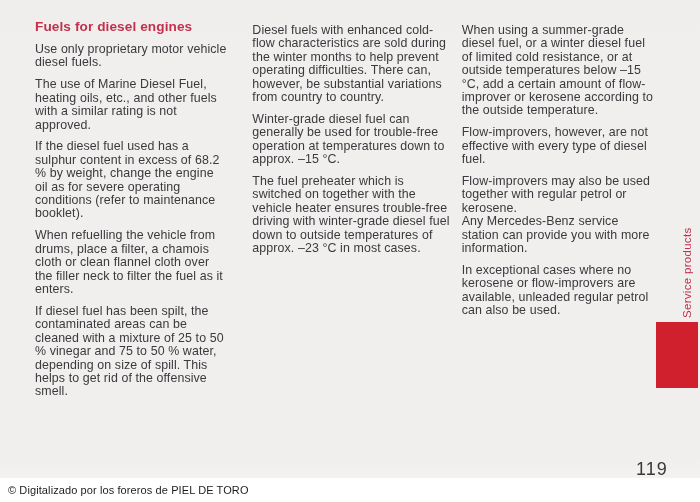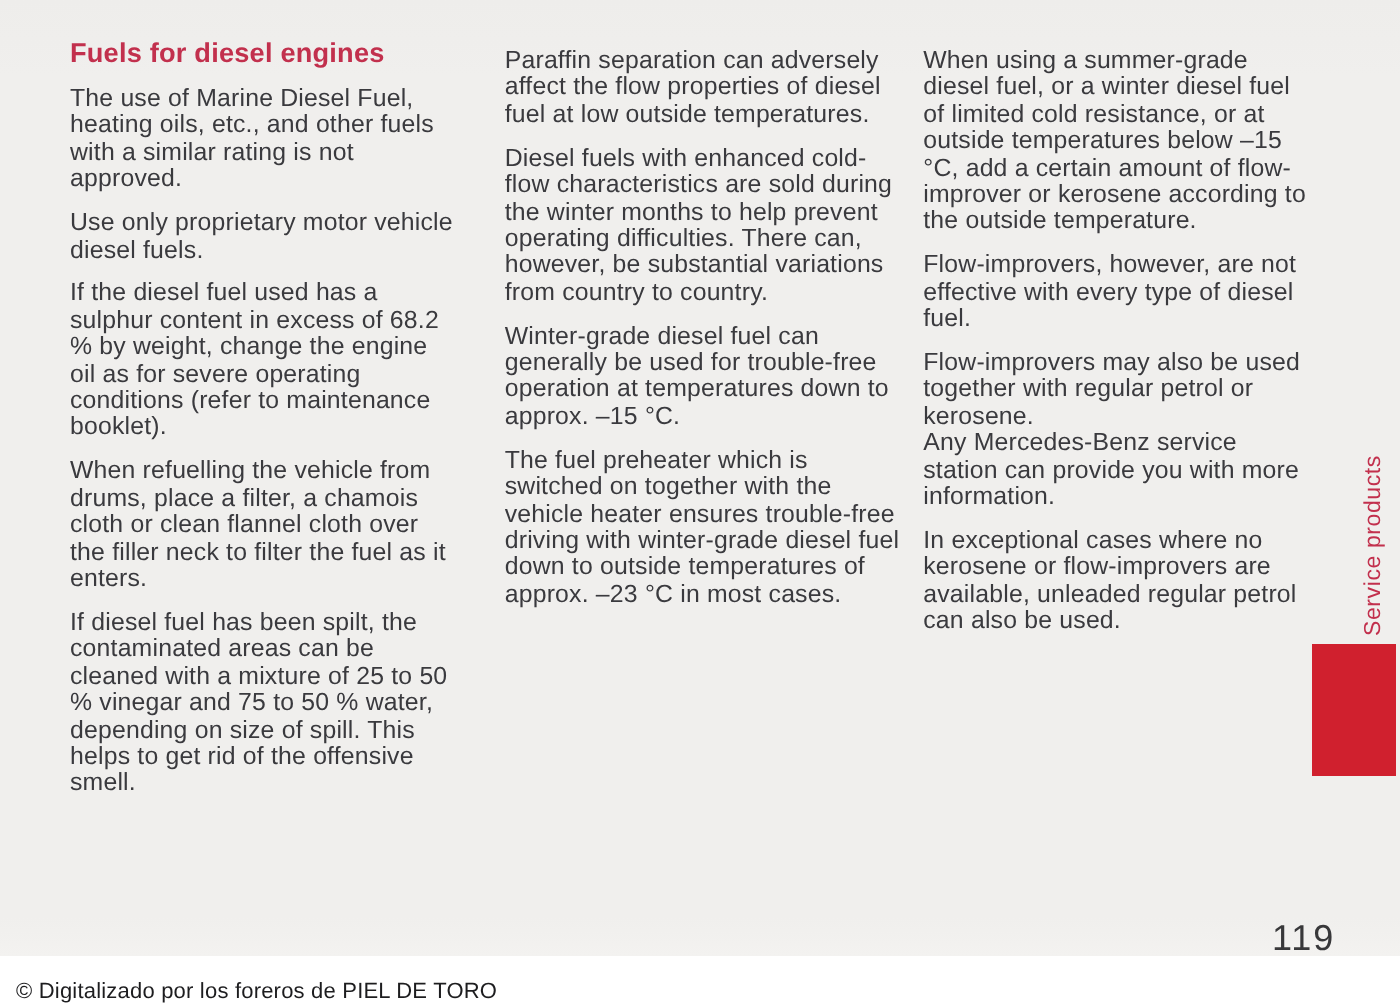--- a/index.html
+++ b/index.html
@@ -42,44 +42,43 @@
   .red-tab{
     position:absolute;right:2px;top:322px;width:42px;height:66px;
     background:var(--tab-red);
   }
   .page-number{
     position:absolute;left:636px;top:459px;
     color:#38383a;font-size:18px;letter-spacing:1px;
   }
   .footer{
     position:absolute;left:0;bottom:0;width:700px;height:24px;
-    background:var(--footer-bg);display:flex;align-items:flex-end;
+    background:var(--footer-bg);display:flex;align-items:center;
   }
   .footer-text{
     margin-left:8px;color:#1d1d1f;font-size:11px;letter-spacing:0.1px;
   }
 </style>
 </head>
 <body>
 
 <div class="sheet">
 
   <div class="columns">
 
     <div class="col col-1">
       <h1 class="heading">Fuels for diesel engines</h1>
+      <p>Use only proprietary motor vehicle diesel fuels.</p>
       <p>The use of Marine Diesel Fuel, heating oils, etc., and other fuels with a similar rating is not approved.</p>
-      <p>Use only proprietary motor vehicle diesel fuels.</p>
       <p>If the diesel fuel used has a sulphur content in excess of 68.2 % by weight, change the engine oil as for severe operating conditions (refer to maintenance booklet).</p>
       <p>When refuelling the vehicle from drums, place a filter, a chamois cloth or clean flannel cloth over the filler neck to filter the fuel as it enters.</p>
       <p>If diesel fuel has been spilt, the contaminated areas can be cleaned with a mixture of 25 to 50 % vinegar and 75 to 50 % water, depending on size of spill. This helps to get rid of the offensive smell.</p>
     </div>
 
     <div class="col col-2">
-      <p>Paraffin separation can adversely affect the flow properties of diesel fuel at low outside temperatures.</p>
       <p>Diesel fuels with enhanced cold-flow characteristics are sold during the winter months to help prevent operating difficulties. There can, however, be substantial variations from country to country.</p>
       <p>Winter-grade diesel fuel can generally be used for trouble-free operation at temperatures down to approx. –15 °C.</p>
       <p>The fuel preheater which is switched on together with the vehicle heater ensures trouble-free driving with winter-grade diesel fuel down to outside temperatures of approx. –23 °C in most cases.</p>
     </div>
 
     <div class="col col-3">
       <p>When using a summer-grade diesel fuel, or a winter diesel fuel of limited cold resistance, or at outside temperatures below –15 °C, add a certain amount of flow-improver or kerosene according to the outside temperature.</p>
       <p>Flow-improvers, however, are not effective with every type of diesel fuel.</p>
       <p class="tight">Flow-improvers may also be used together with regular petrol or kerosene.</p>
       <p>Any Mercedes-Benz service station can provide you with more information.</p>

